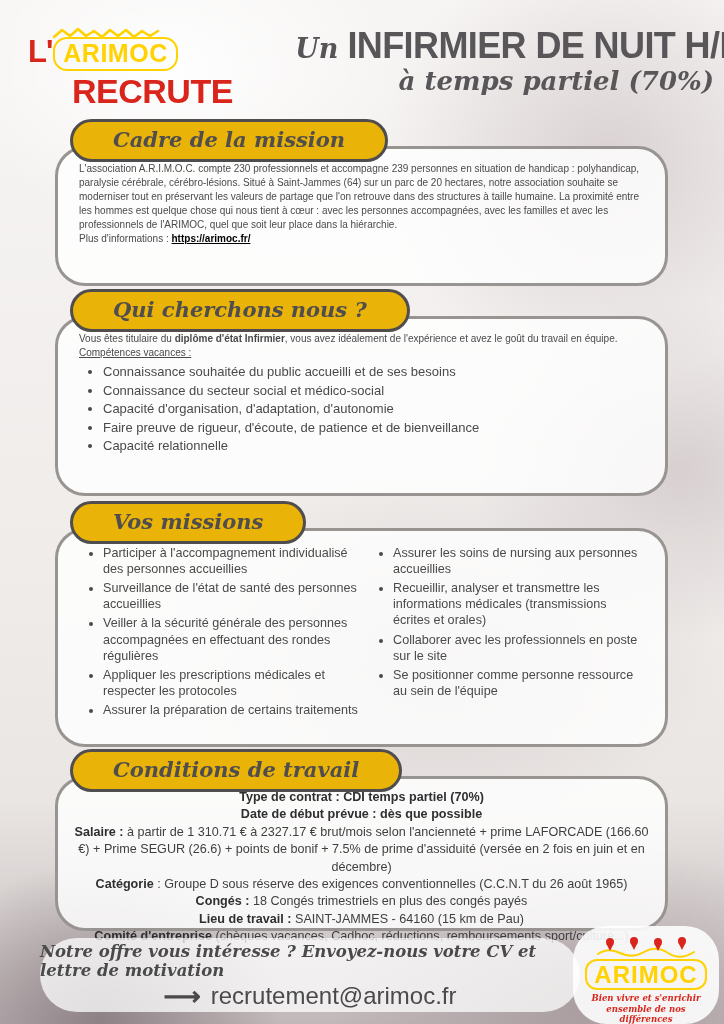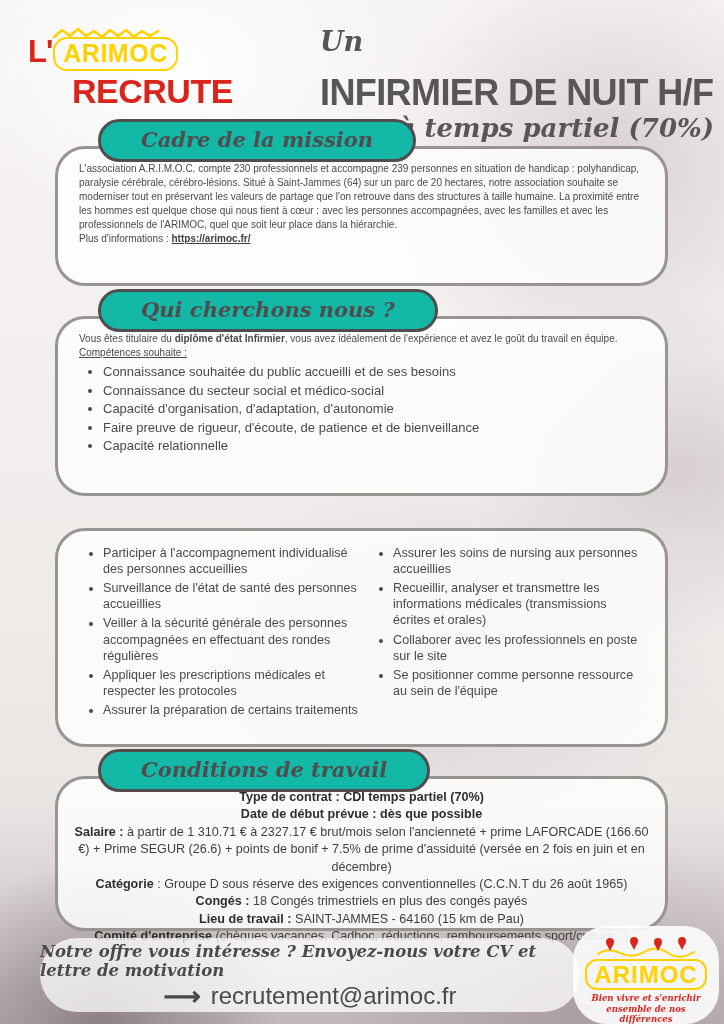--- a/index.html
+++ b/index.html
@@ -21,36 +21,36 @@
   
   .logo{position:absolute;left:28px;top:36px;line-height:1;}
   .logo-line1{position:relative;white-space:nowrap;}
   .logo-prefix{font-weight:900;font-size:31px;color:#d9251c;letter-spacing:-1px;}
   .logo-bubble{display:inline-block;font-weight:900;font-size:25px;color:#ffd200;
     border:2.5px solid #ffd200;border-radius:14px;padding:2px 8px 3px;letter-spacing:.5px;margin-left:1px;}
   .logo-zigzag{position:absolute;left:24px;top:-9px;}
   .logo-line2{font-weight:900;font-size:34px;color:#d9251c;letter-spacing:-.5px;margin:3px 0 0 44px;}
 
   .title{position:absolute;left:320px;top:28px;width:396px;text-align:right;line-height:1;}
-  .title-row1{display:flex;align-items:baseline;justify-content:space-between;gap:20px;white-space:nowrap;flex-direction:column;}
+  .title-row1{display:flex;align-items:baseline;justify-content:center;gap:9px;white-space:nowrap;}
   .script{font-family:"DejaVu Serif",serif;font-style:italic;font-weight:700;}
   .title-un{font-size:27px;color:#565456;}
   .title-main{font-size:36px;font-weight:700;color:#585658;letter-spacing:-.6px;}
   .title-sub{font-size:26px;color:#585658;margin-top:4px;padding-right:2px;}
 
   
   .card{position:absolute;left:55px;width:613px;box-sizing:border-box;
     background:rgba(255,255,255,.82);border:3px solid #989491;border-radius:30px;}
-  .pill{position:absolute;top:-30px;left:40px;background:#14b8a6;border:3.5px solid #4f4d4d;
+  .pill{position:absolute;top:-30px;left:12px;background:#eab308;border:3.5px solid #4f4d4d;
     border-radius:999px;padding:5px 40px 7px;white-space:nowrap;}
   .pill span{font-family:"DejaVu Serif",serif;font-style:italic;font-weight:700;font-size:21px;color:#4f4d4d;}
   .card-body{padding:13px 21px 8px;overflow:hidden;}
   .card p{margin:0;font-size:10px;line-height:1.4;color:#4a4a4a;}
   .small-line{font-size:11.5px;margin-top:1px;}
-  .small-line a{color:#404040;font-weight:700;}
+  .small-line a{color:#000000;font-weight:700;}
   .u-title{font-size:13px;text-decoration:underline;margin-top:13px;}
   ul{margin:3px 0 0;padding-left:24px;}
   li{font-size:13px;line-height:1.35;margin-bottom:1px;}
   .cols{display:flex;gap:0;margin-top:3px;}
   .cols ul{flex:1;margin-top:0;}
   .cols li{font-size:12.6px;line-height:1.28;margin-bottom:3px;}
   .cond .card-body{padding:10px 14px 6px;text-align:center;}
   .cond-line{font-size:12.6px;line-height:1.38;color:#3f3f3f;}
   .cond-line b{font-weight:700;color:#2f2f2f;}
 
@@ -108,32 +108,35 @@
     <p class="small-line"><span>Plus d'informations : </span><a href="#">https://arimoc.fr/</a></p>
   </div>
 </section>
 
 <section class="card" style="top:316px;height:180px;">
   <div class="pill">
     <span>Qui cherchons nous ?</span>
   </div>
   <div class="card-body">
     <p><span>Vous êtes titulaire du </span><b>diplôme d'état Infirmier</b><span>, vous avez idéalement de l'expérience et avez le goût du travail en équipe.</span></p>
-    <p class="u-title">Compétences souhaite :</p>
+    <p class="u-title">Compétences vacances :</p>
     <ul>
       <li>Connaissance souhaitée du public accueilli et de ses besoins</li>
       <li>Connaissance du secteur social et médico-social</li>
       <li>Capacité d'organisation, d'adaptation, d'autonomie</li>
       <li>Faire preuve de rigueur, d'écoute, de patience et de bienveillance</li>
       <li>Capacité relationnelle</li>
     </ul>
   </div>
 </section>
 
 <section class="card" style="top:528px;height:219px;">
+  <div class="pill">
+    <span>Vos missions</span>
+  </div>
   <div class="card-body" style="padding-top:11px;">
     <div class="cols">
       <ul style="flex:1.06;">
         <li>Participer à l'accompagnement individualisé des personnes accueillies</li>
         <li>Surveillance de l'état de santé des personnes accueillies</li>
         <li>Veiller à la sécurité générale des personnes accompagnées en effectuant des rondes régulières</li>
         <li>Appliquer les prescriptions médicales et respecter les protocoles</li>
         <li>Assurer la préparation de certains traitements</li>
       </ul>
       <ul>

